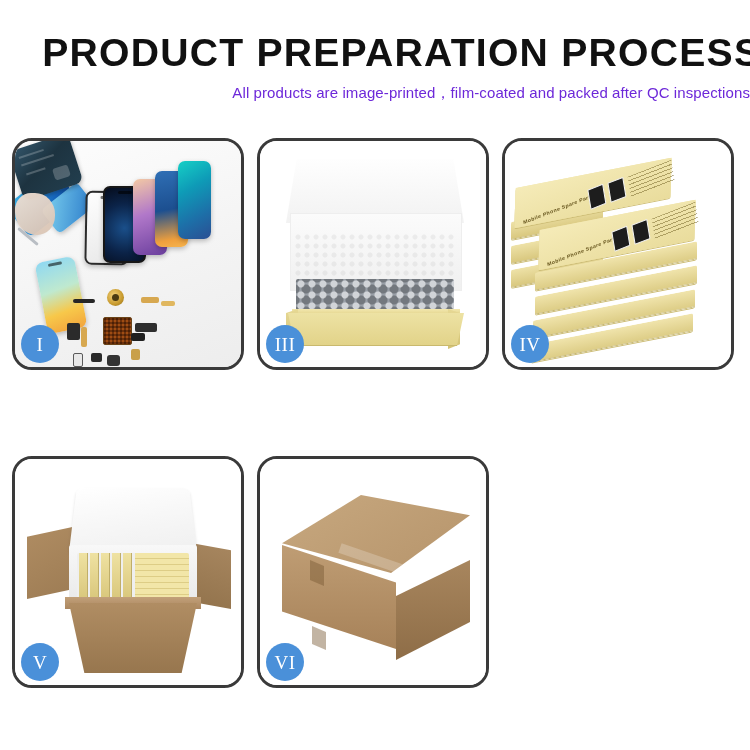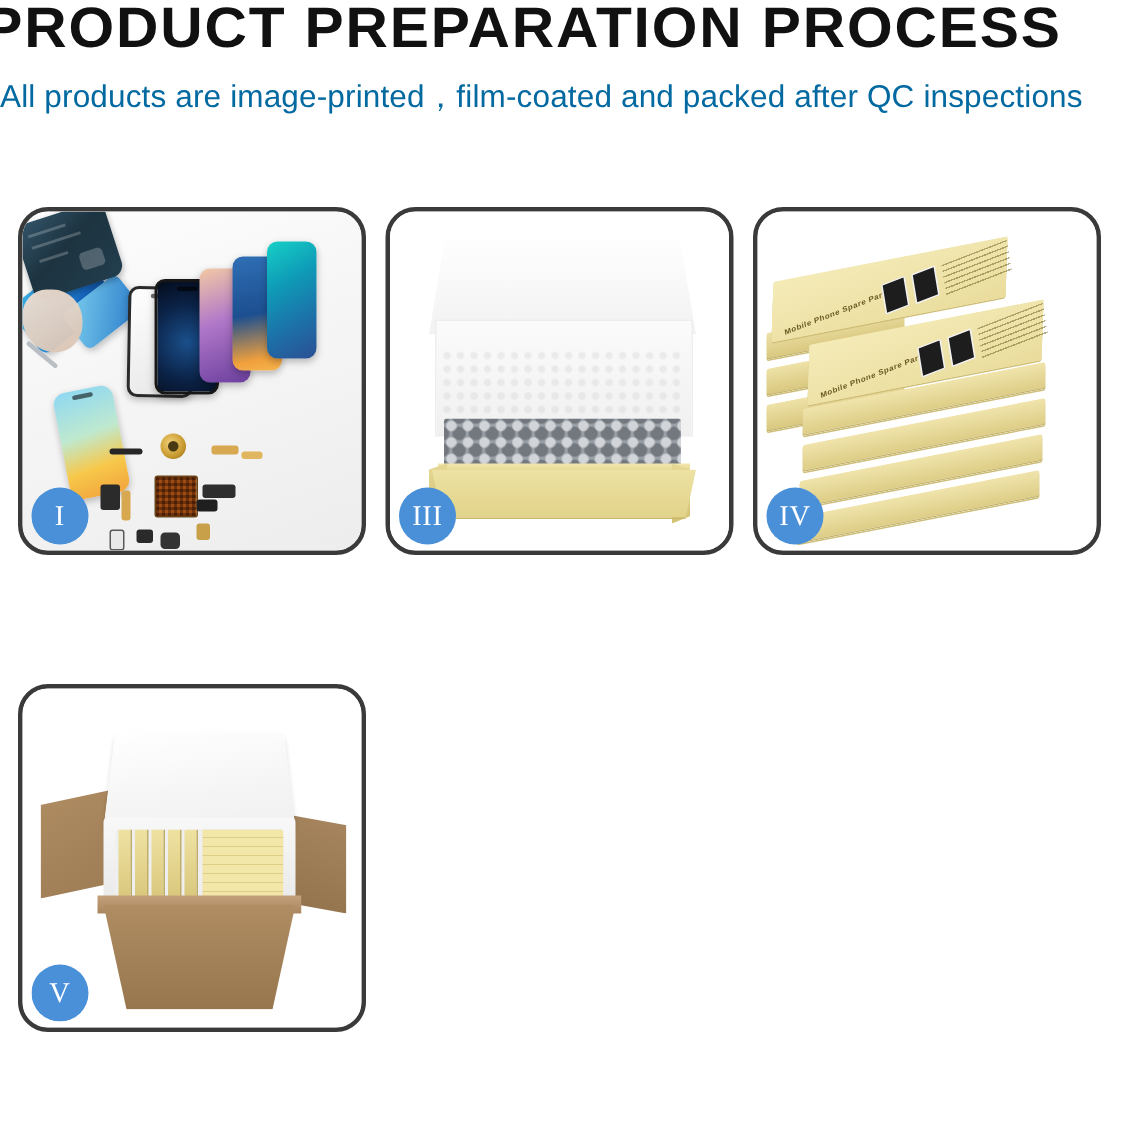--- a/index.html
+++ b/index.html
@@ -2,29 +2,29 @@
 <html><head>
 <meta charset="utf-8">
 <style>
   html,body{margin:0;padding:0;background:#ffffff;}
   body{width:750px;height:750px;overflow:hidden;
        font-family:"Liberation Sans","DejaVu Sans",sans-serif;}
 
   .page{position:relative;width:750px;height:750px;background:#fff;}
 
   
-  .header{text-align:left;}
+  .header{padding-top:34px;text-align:right;}
   .title{
     font-family:"Liberation Sans","DejaVu Sans",sans-serif;
     font-size:38px;font-weight:700;letter-spacing:1.2px;
     color:#111;line-height:1;margin:0;white-space:nowrap;
     transform:scaleX(1.03);
   }
   .subtitle{
-    margin:12px 0 0 0;font-size:21px;color:#0369a1;font-weight:400;
+    margin:12px 0 0 0;font-size:15px;color:#6d28d9;font-weight:400;
     letter-spacing:.1px;white-space:nowrap;
   }
 
   
   .grid{
     position:absolute;left:12px;top:138px;
     width:726px;height:552px;
     display:grid;grid-template-columns:repeat(3,232px);
     grid-template-rows:repeat(2,232px);
     column-gap:13px;row-gap:86px;
@@ -345,15 +345,28 @@
           <div class="kstrip" style="left:35px;"></div>
           <div class="kstrip" style="left:46px;"></div>
           <div class="kflat"></div>
         </div>
         <div class="cartonTop"></div>
         <div class="cartonF"></div>
         <div class="badge">V</div>
       </div>
     </div>
 
+    <div class="panel">
+      <div class="scene p6">
+        <div class="c6tape"></div>
+        <div class="c6top">
+          <div class="c6seam"></div>
+        </div>
+        <div class="c6left"></div>
+        <div class="c6right"></div>
+        <div class="c6tab" style="left:50px;top:104px;width:14px;height:20px;transform:skewY(24deg);"></div>
+        <div class="c6tab" style="left:52px;top:170px;width:14px;height:18px;transform:skewY(24deg);"></div>
+        <div class="badge">VI</div>
+      </div>
+    </div>
 
   </div>
 </div>
 
 </body></html>

